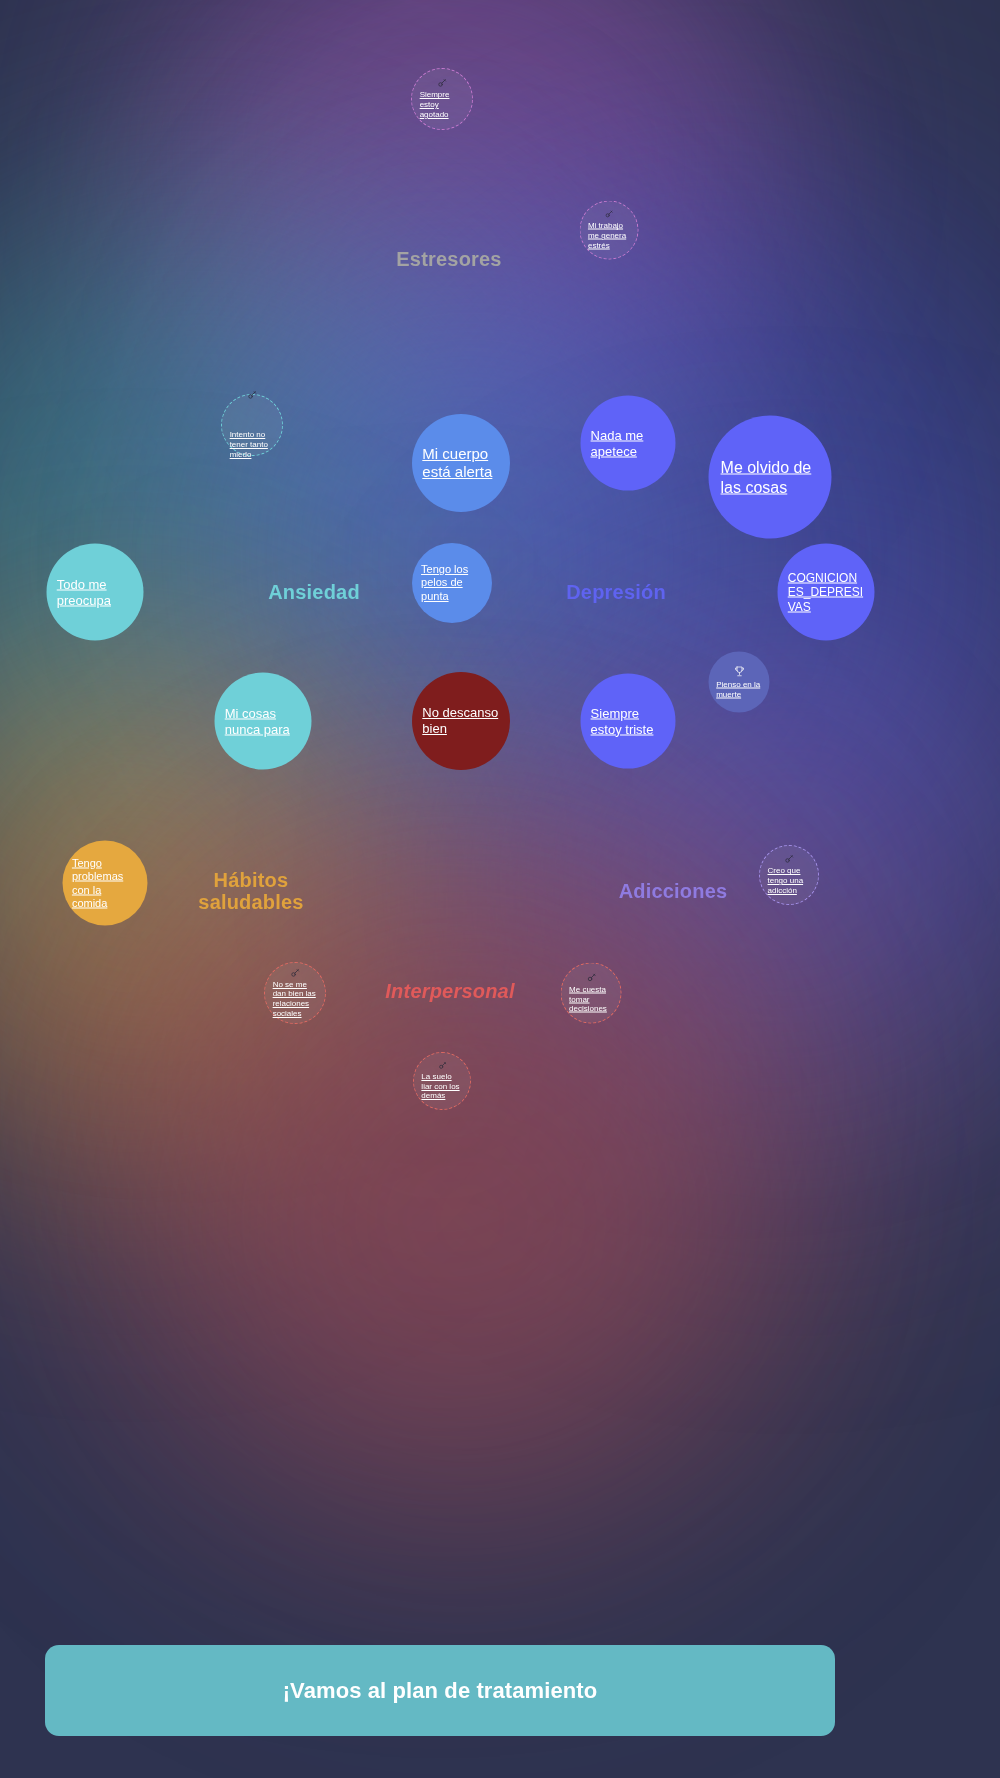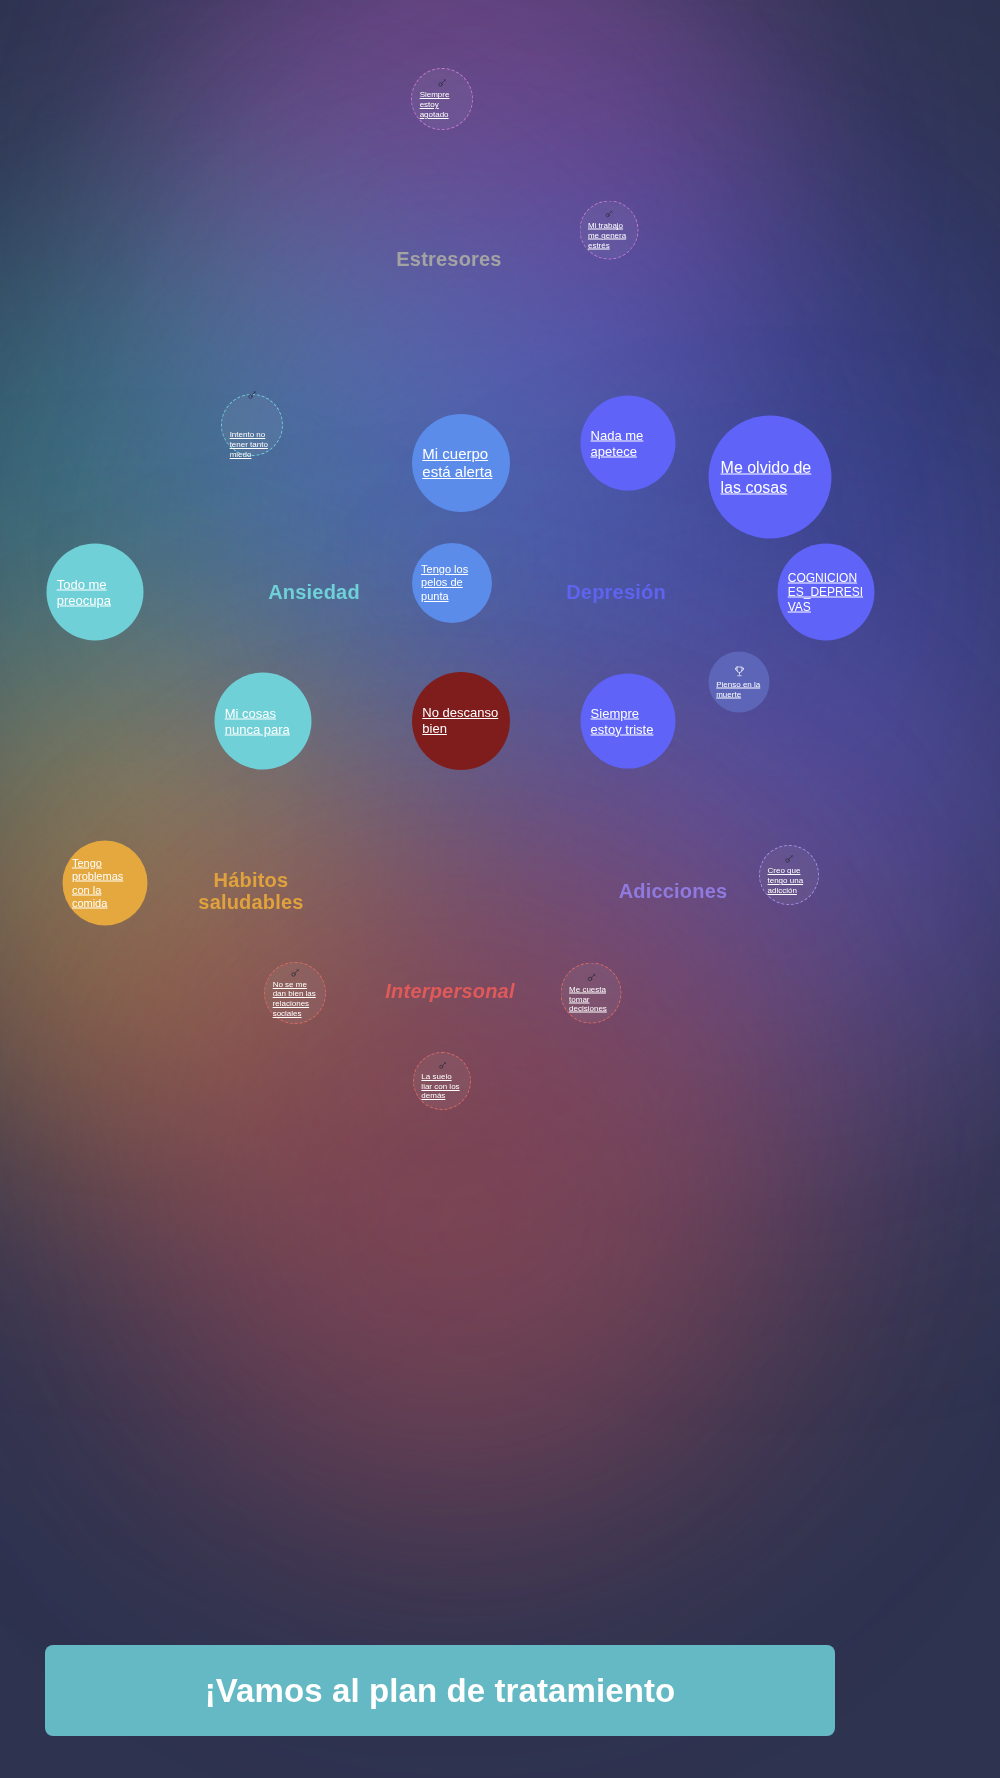--- a/index.html
+++ b/index.html
@@ -78,23 +78,23 @@
 
   
   .cta {
     position: absolute;
     left: 45px;
     top: 1645px;
     width: 790px;
     height: 91px;
     background: #64b9c4;
     border: none;
-    border-radius: 8px;
+    border-radius: 14px;
     color: #ffffff;
-    font-size: 33px;
+    font-size: 22px;
     font-weight: bold;
     font-family: "Liberation Sans", sans-serif;
     cursor: pointer;
     letter-spacing: .1px;
   }
 </style>
 </head>
 <body style="background: rgb(46, 51, 80);">
 
 <div id="app">

